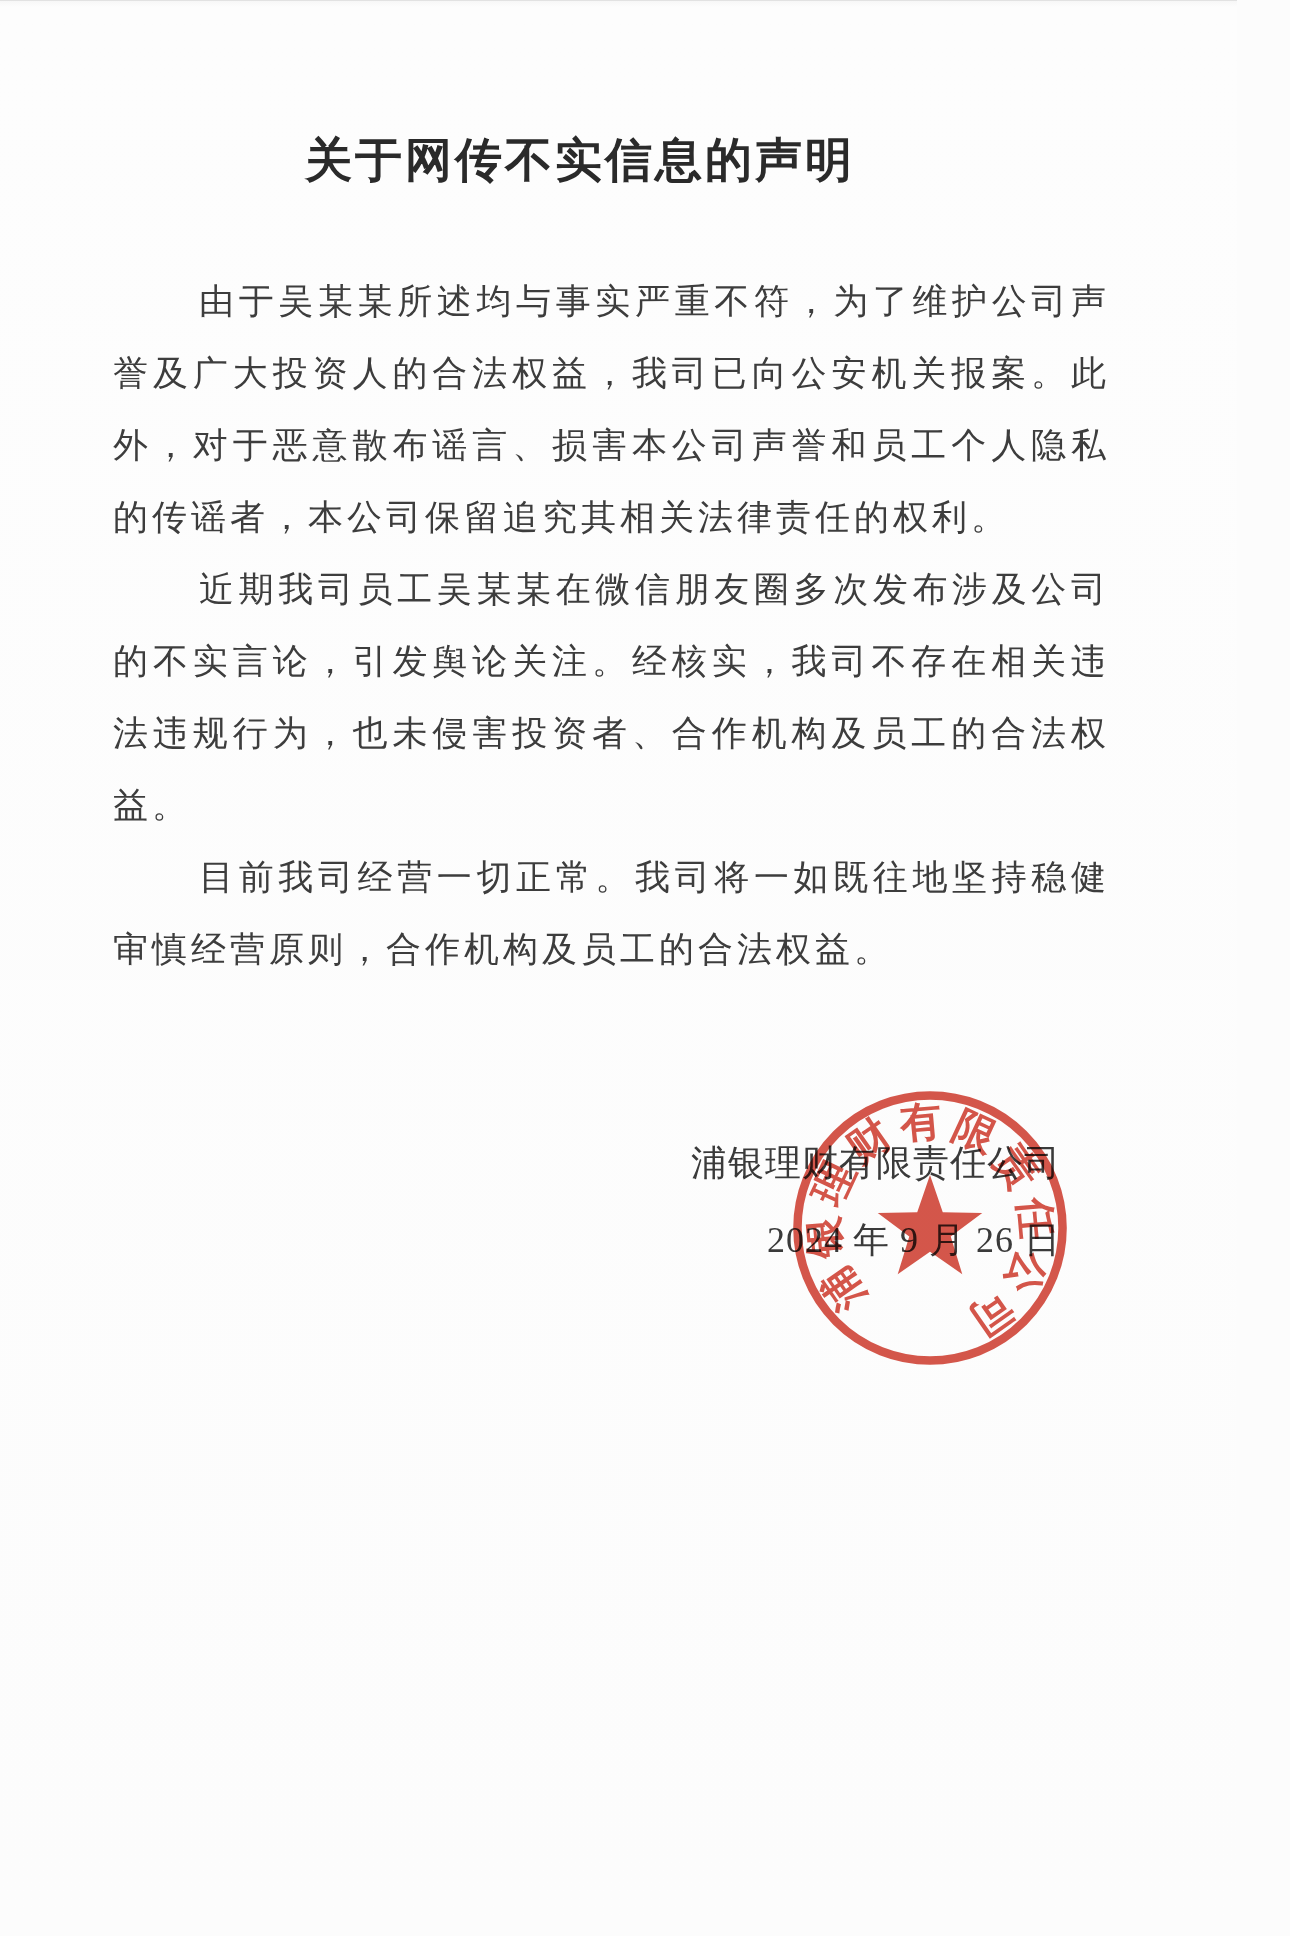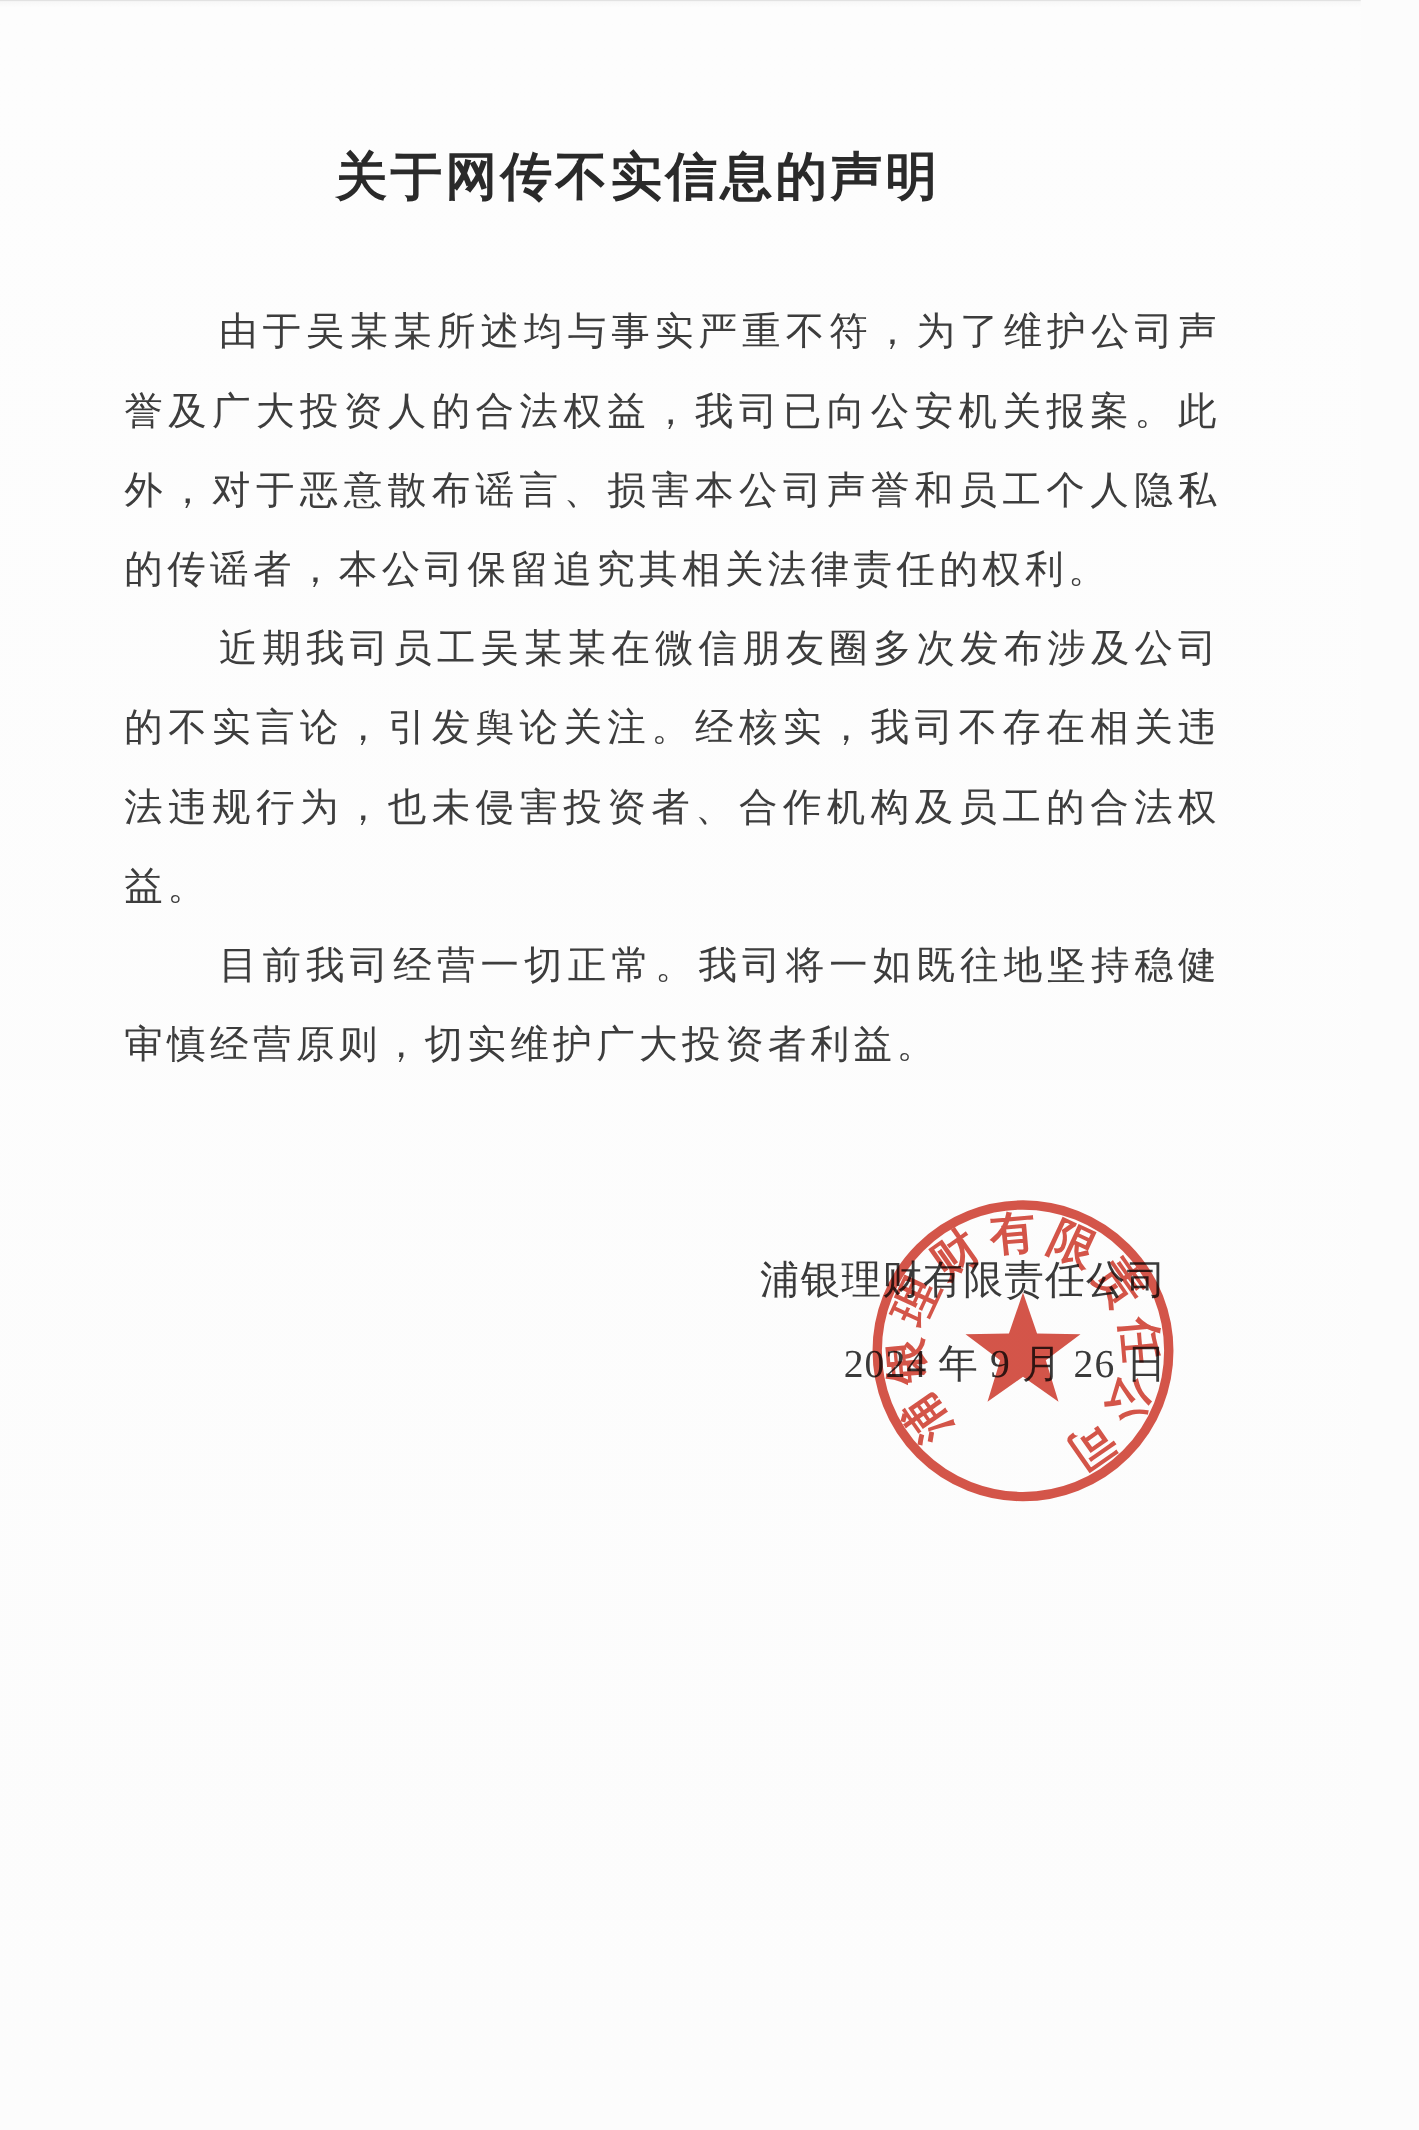--- a/index.html
+++ b/index.html
@@ -76,21 +76,21 @@
 </head>
 <body>
 
 <div class="page">
 
   <h1 class="title">关于网传不实信息的声明</h1>
 
   <div class="content">
     <p>由于吴某某所述均与事实严重不符，为了维护公司声誉及广大投资人的合法权益，我司已向公安机关报案。此外，对于恶意散布谣言、损害本公司声誉和员工个人隐私的传谣者，本公司保留追究其相关法律责任的权利。</p>
     <p>近期我司员工吴某某在微信朋友圈多次发布涉及公司的不实言论，引发舆论关注。经核实，我司不存在相关违法违规行为，也未侵害投资者、合作机构及员工的合法权益。</p>
-    <p>目前我司经营一切正常。我司将一如既往地坚持稳健审慎经营原则，切实维护广大投资者利益。</p>
+    <p>目前我司经营一切正常。我司将一如既往地坚持稳健审慎经营原则，合作机构及员工的合法权益。</p>
   </div>
 
   <div class="signature">
     <div>浦银理财有限责任公司</div>
     <div>2024 年 9 月 26 日</div>
   </div>
 
   <svg class="seal" viewBox="0 0 300 300">
     <circle cx="150" cy="150" r="140" fill="none" stroke="#cf392b" stroke-width="9" opacity="0.93"></circle>
     <polygon fill="#cf392b" opacity="0.93" points="150,94 163.5,133.4 205.2,134.1 171.9,159.1 184.1,198.9 150,175 115.9,198.9 128.1,159.1 94.8,134.1 136.5,133.4"></polygon>

